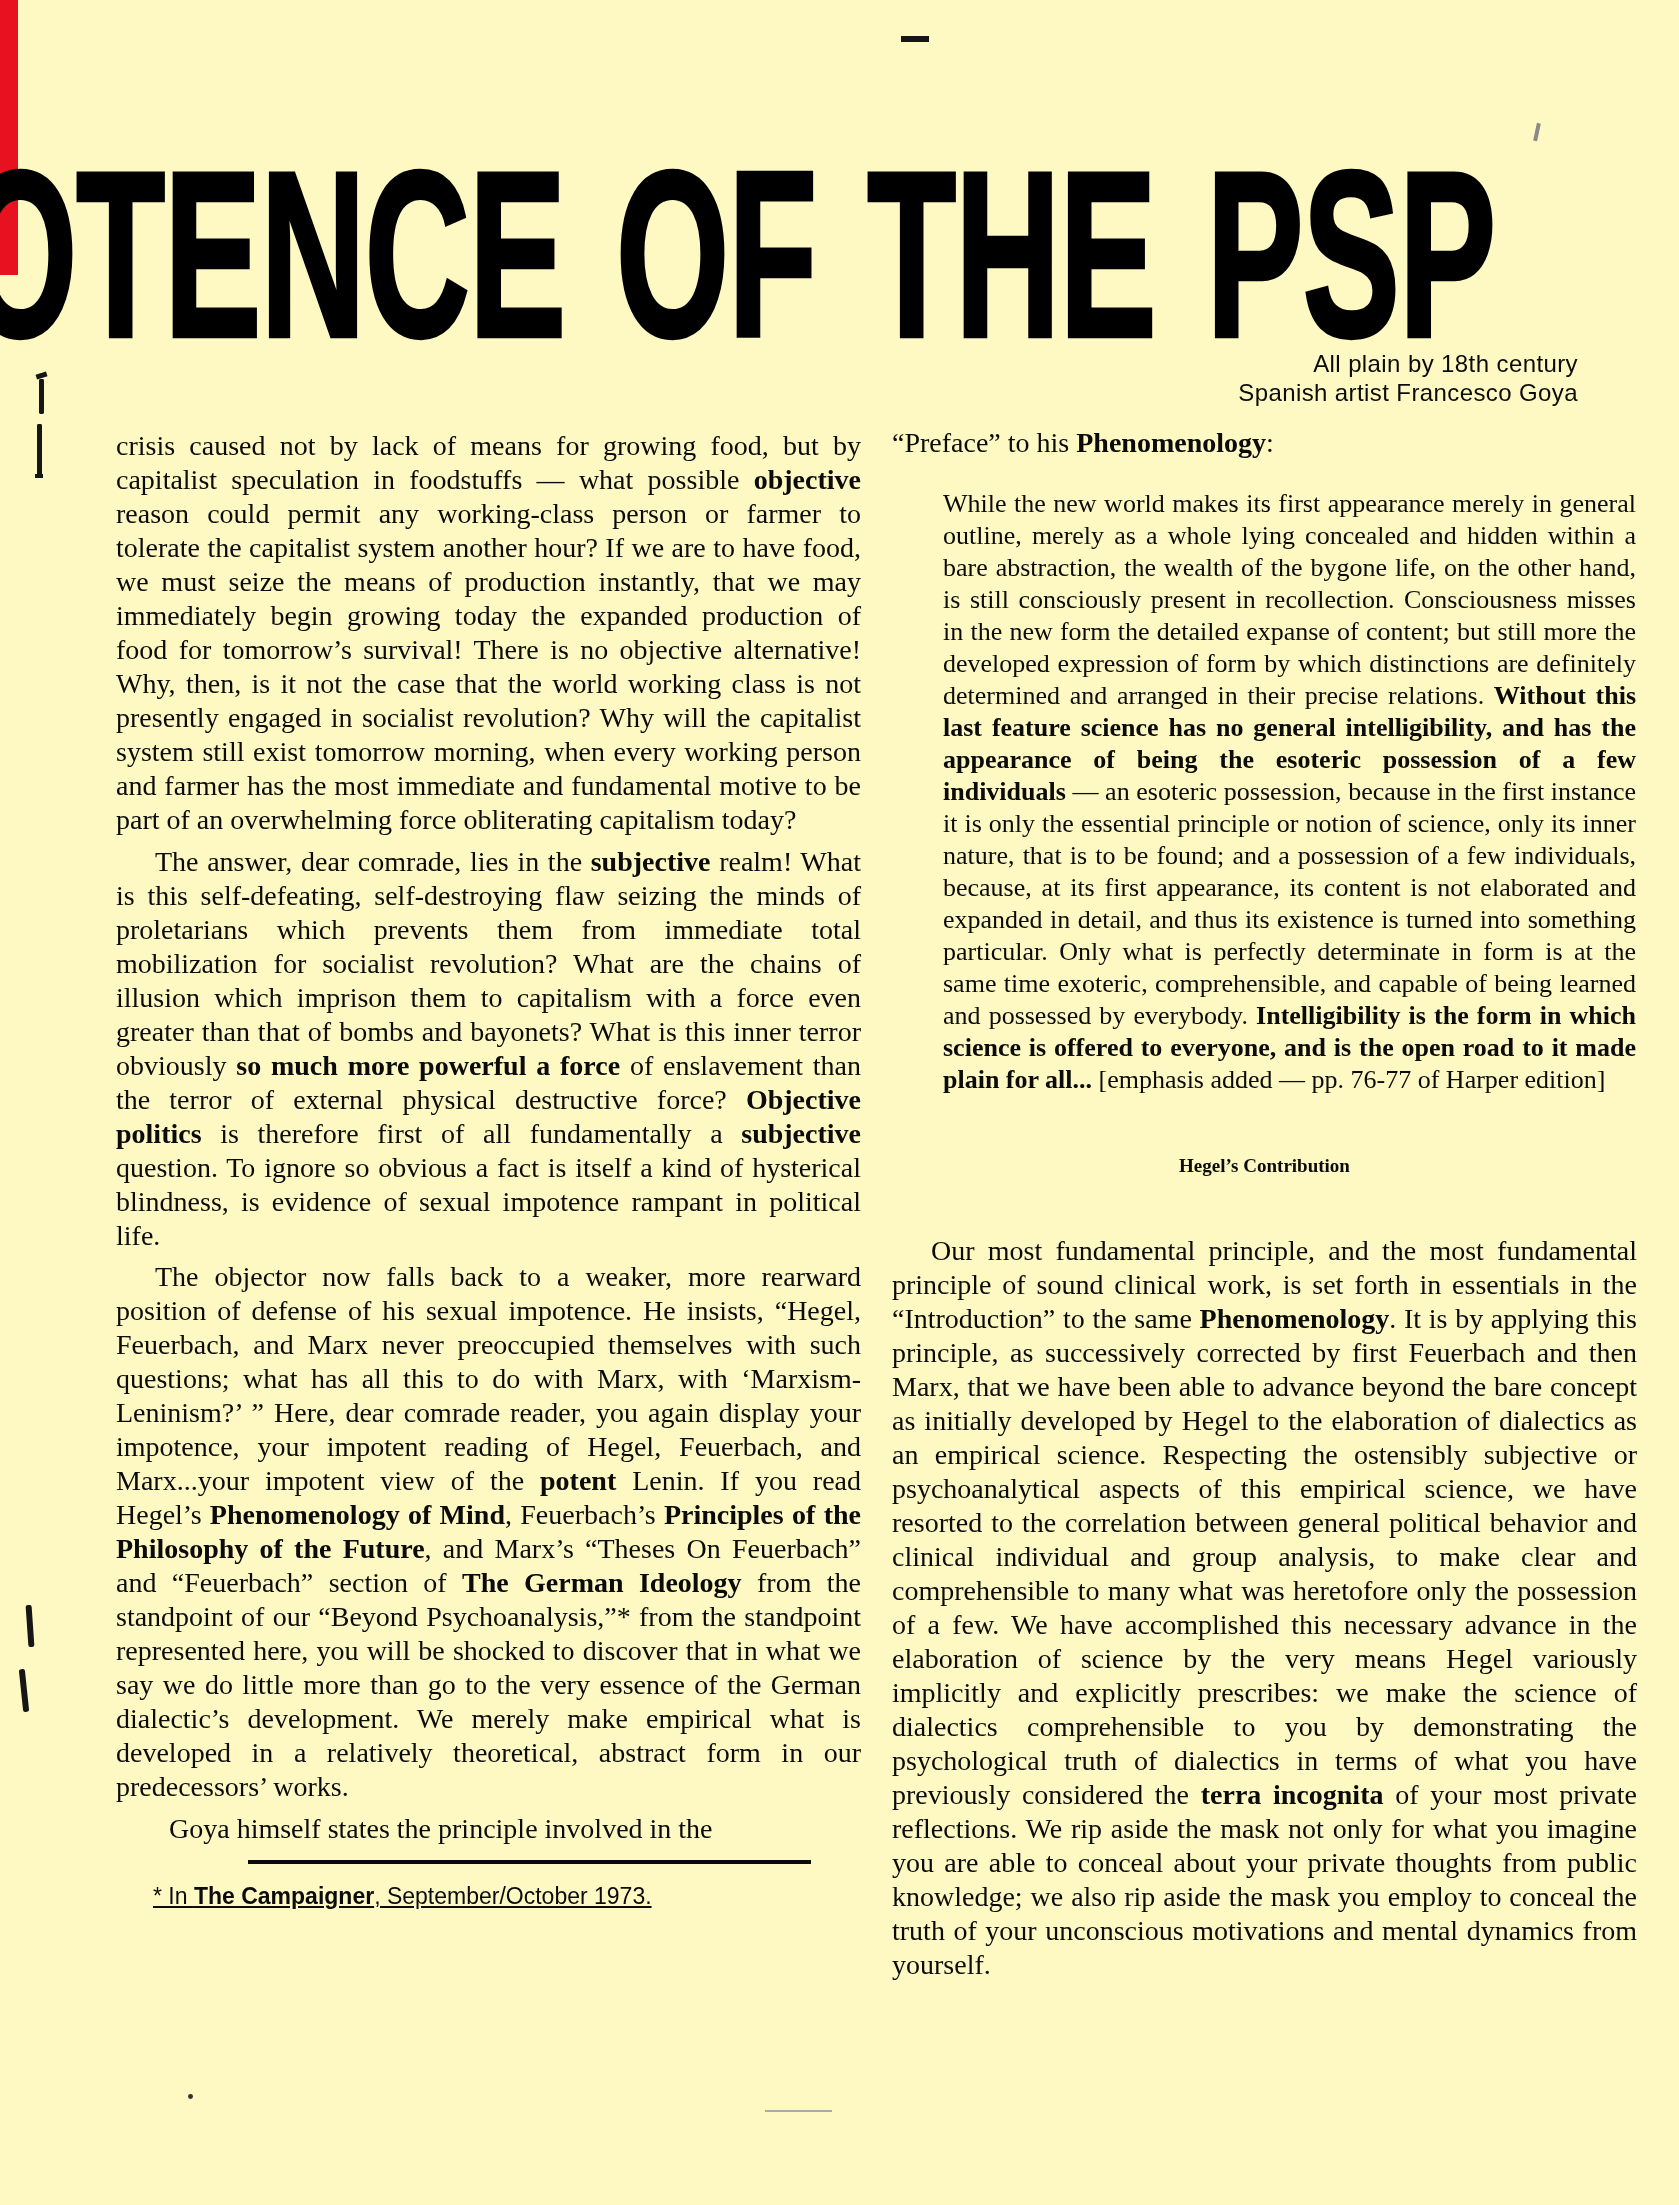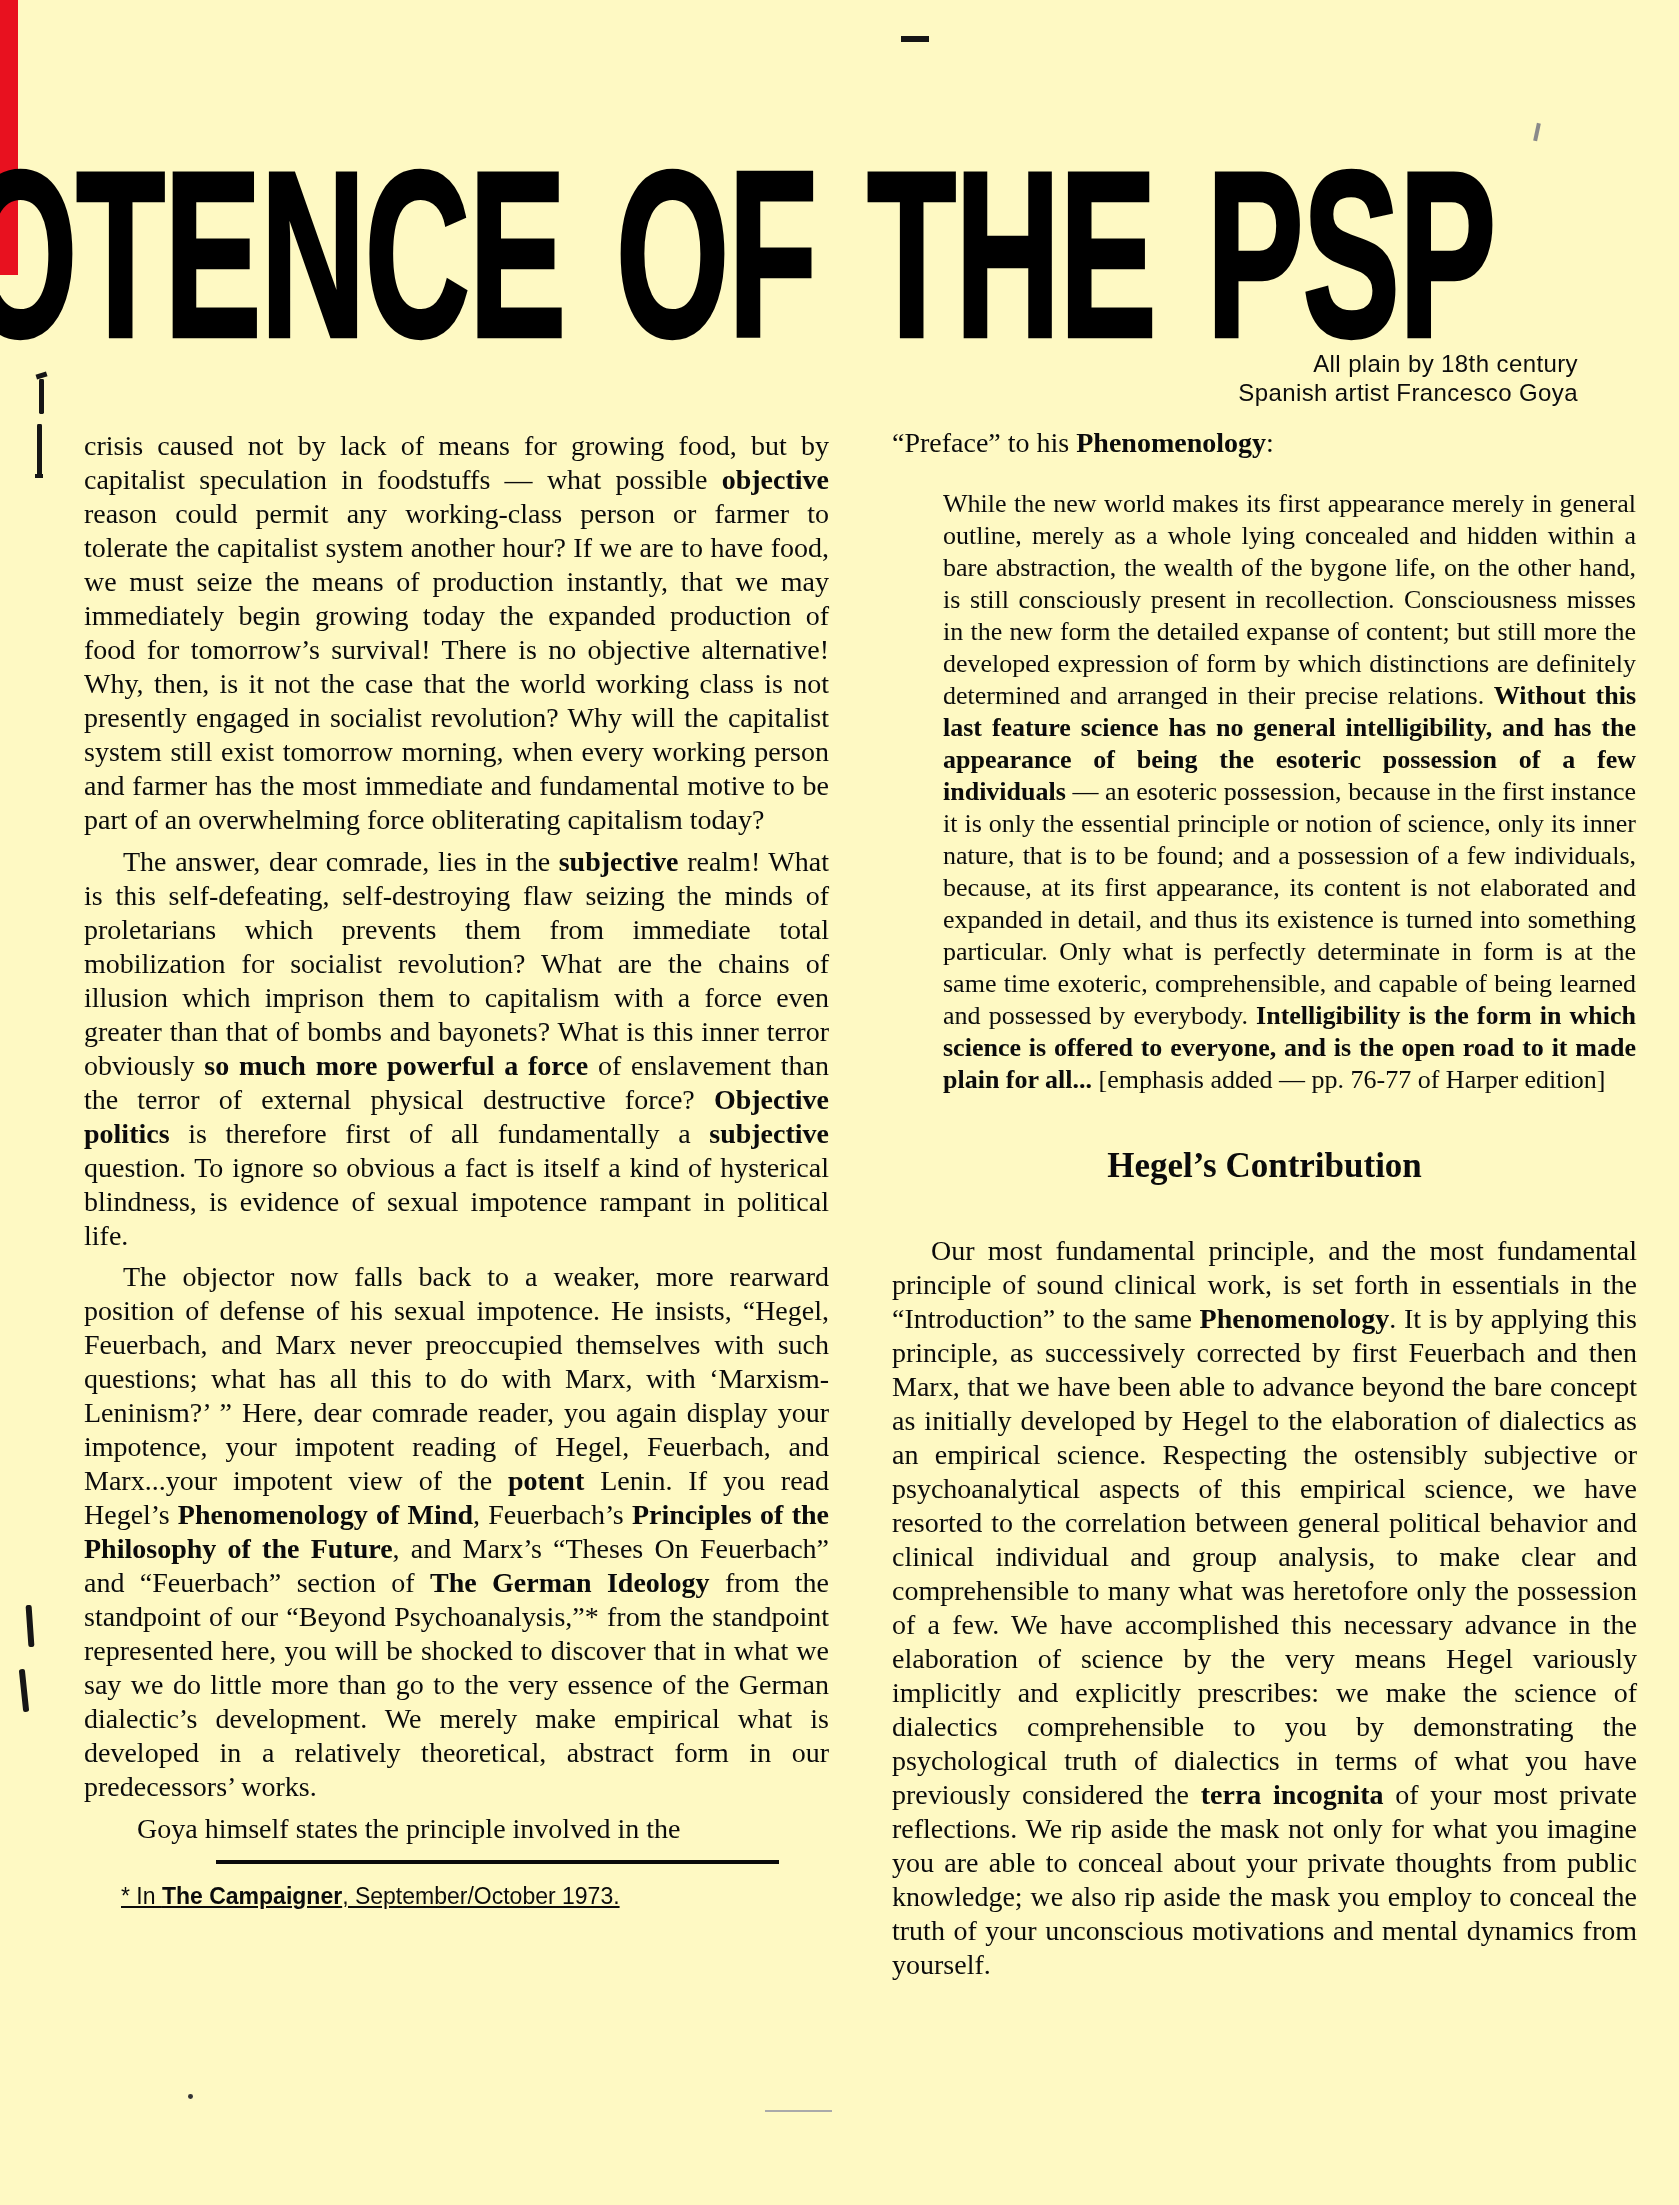--- a/index.html
+++ b/index.html
@@ -33,39 +33,39 @@
     letter-spacing:0.4px; color:#0b0b0b;
   }
 
   
   .col {
     position:absolute; width:745px;
     font-family:"Liberation Serif", serif;
     font-size:28px; line-height:34px; text-align:justify;
     color:#0b0b0b;
   }
-  .col-left  { left:84px;  top:429px; }
+  .col-left  { left:116px;  top:429px; }
   .col-right { left:892px; top:426px; }
 
   .col p { margin:0; }
   .jp + .jp { margin-top:7.7px; }
   .indent  { text-indent:39px; }
   .indent2 { text-indent:53px; }
 
   .intro { text-align:left; }
 
   .bquote {
     margin:28px 16px 0 51px; padding:0; width:693px;
     font-size:26px; line-height:32px; text-align:justify;
   }
 
   .sect-head {
     margin:53px 0 51px 0;
     font-family:"Liberation Serif", serif;
-    font-size:35px; font-weight:bold; text-align:center;
+    font-size:19px; font-weight:bold; text-align:center;
   }
 
   .fn-rule {
     margin:14px 0 0 132px; width:563px; height:3.5px;
     background:#0a0a0a;
   }
   .footnote {
     margin:18px 0 0 37px !important;
     font-family:"Liberation Sans", sans-serif;
     font-size:23px; line-height:28px; text-align:left;text-decoration:underline;

